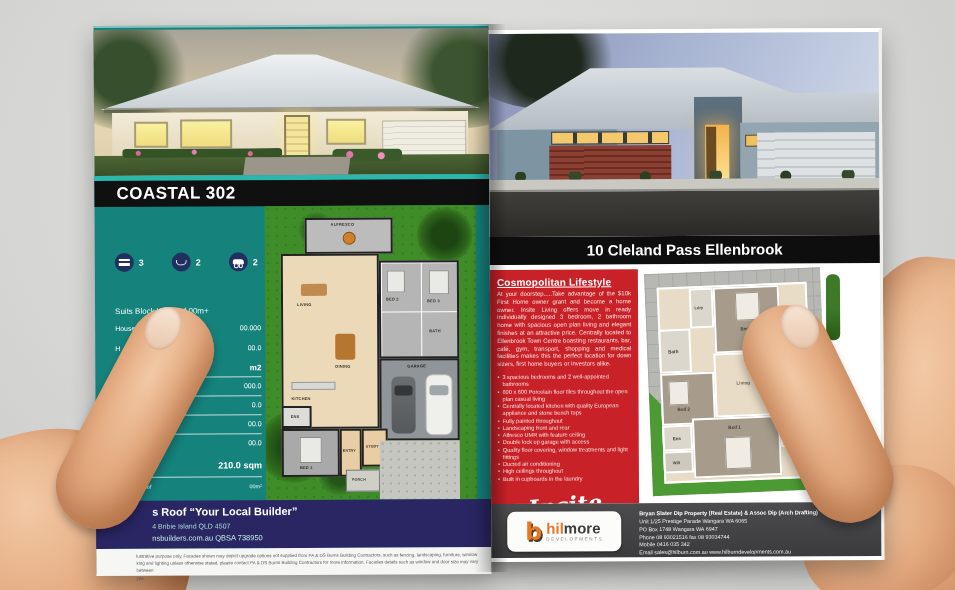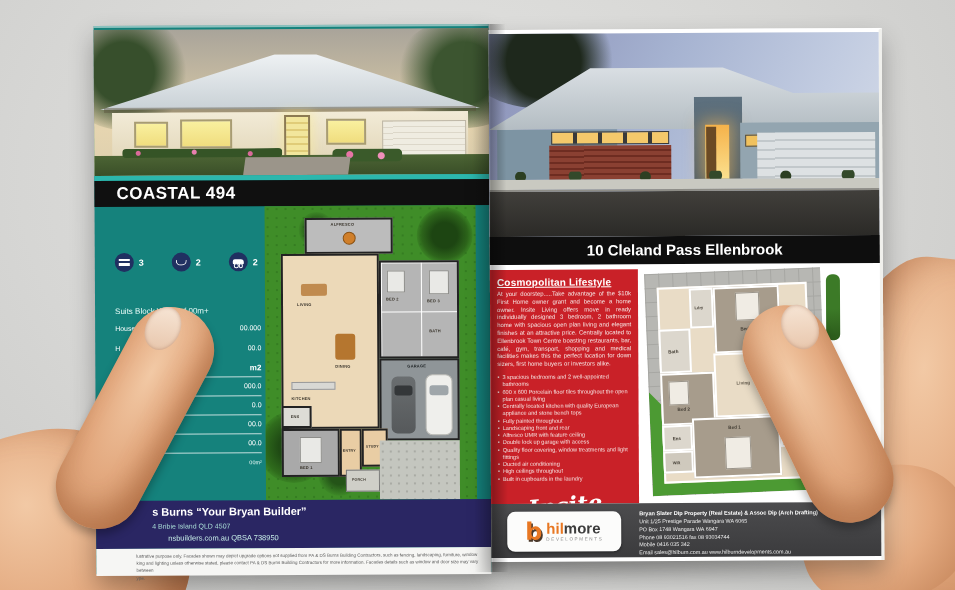--- a/index.html
+++ b/index.html
@@ -98,21 +98,21 @@
   .bed1room{left:16px;top:223px;width:58px;height:48px;background:#a9a9a9;border:2px solid #222;}
   .ensroom{left:16px;top:200px;width:30px;height:22px;background:#dddcd6;border:2px solid #222;}
   .entrycorr{left:74px;top:223px;width:22px;height:48px;background:#e9cda4;border:2px solid #222;}
   .studyroom{left:96px;top:223px;width:26px;height:38px;background:#e9cda4;border:2px solid #222;}
   .porch{left:80px;top:264px;width:34px;height:22px;background:#cfcfc8;border:1px solid #777;}
   .driveway{left:114px;top:235px;width:80px;height:59px;background:#c4c6bf;
     background-image:radial-gradient(circle at 3px 3px, rgba(90,90,85,.25) 1px, transparent 1.6px);background-size:8px 8px;}
   .navyband{left:0;top:473px;width:395px;height:48px;background:#2a2663;color:#fff;}
   .nb1{left:56px;top:5px;font-size:11px;font-weight:bold;}
   .nb2{left:56px;top:22px;font-size:7px;color:#a9dcd6;}
-  .nb3{left:56px;top:33px;font-size:7.5px;color:#c6ece7;margin-left:16px;}
+  .nb3{left:56px;top:33px;font-size:7.5px;color:#c6ece7;}
   .whitestrip{left:0;top:521px;width:395px;height:27px;background:#f6f6f4;}
   .disc{left:40px;top:4px;width:350px;font-size:4.5px;color:#5a5a5a;line-height:1.6;}
 
   
   .page-right{left:395px;top:6px;width:393px;height:532px;background:#fff;
     box-shadow:0 12px 24px rgba(0,0,0,.30);border-top:2px solid rgba(255,255,255,.6);
     border-right:3px solid #f0f0ec;}
   .photoR{left:0;top:2px;width:390px;height:203px;overflow:hidden;
     background:linear-gradient(115deg,#8a90b7 0%,#a6b3d1 40%,#c2cce1 75%,#d7dde9 100%);}
   .treeR{left:-25px;top:-20px;width:160px;height:95px;border-radius:50%;
@@ -228,21 +228,21 @@
         <div class="abs winL wL3"></div>
         <div class="abs garageL"></div>
         <div class="abs lawnL"></div>
         <div class="abs gardenL"></div>
         <div class="abs gardenL2"></div>
         <div class="abs driveL"></div>
       </div>
 
       <div class="abs tealLine"></div>
       <div class="abs bannerL">
-        <span>COASTAL 494</span>
+        <span>COASTAL 302</span>
       </div>
 
       <div class="abs bodyL">
         <div class="abs spec s1">
           <span class="spec-circle">
               <span class="g-bed"></span>
             </span>
           <span class="spec-num">3</span>
         </div>
         <div class="abs spec s2">
@@ -282,20 +282,23 @@
             <span>000.0</span>
           </div>
           <div class="trow tr-val">
             <span>0.0</span>
           </div>
           <div class="trow tr-val">
             <span>00.0</span>
           </div>
           <div class="trow tr-val">
             <span>00.0</span>
+          </div>
+          <div class="trow tr-total">
+            <span>210.0 sqm</span>
           </div>
           <div class="trow tr-roof">
             <span>esco Sail Roof</span>
             <span>00m²</span>
           </div>
         </div>
 
         <div class="abs grass">
           <div class="abs bush bu1"></div>
           <div class="abs bush bu2"></div>
@@ -348,21 +351,21 @@
             <span class="plan-label" style="left:2px;top:14px;font-size:3.6px;">STUDY</span>
           </div>
           <div class="abs porch">
             <span class="plan-label" style="left:5px;top:7px;font-size:3.6px;">PORCH</span>
           </div>
           <div class="abs driveway"></div>
         </div>
       </div>
 
       <div class="abs navyband">
-        <div class="abs nb1">s Burns “Your Bryan Builder”</div>
+        <div class="abs nb1">s Roof “Your Local Builder”</div>
         <div class="abs nb2">4 Bribie Island QLD 4507</div>
         <div class="abs nb3">nsbuilders.com.au  QBSA 738950</div>
       </div>
 
       <div class="abs whitestrip">
         <div class="abs disc">
           <div>lustrative purpose only. Facades shown may depict upgrade options not supplied from PA &amp; DS Burns Building Contractors, such as fencing, landscaping, furniture, window</div>
           <div>king and lighting unless otherwise stated, please contact PA &amp; DS Burns Building Contractors for more information. Facades details such as  window and door size may vary between</div>
           <div>ype.</div>
         </div>

